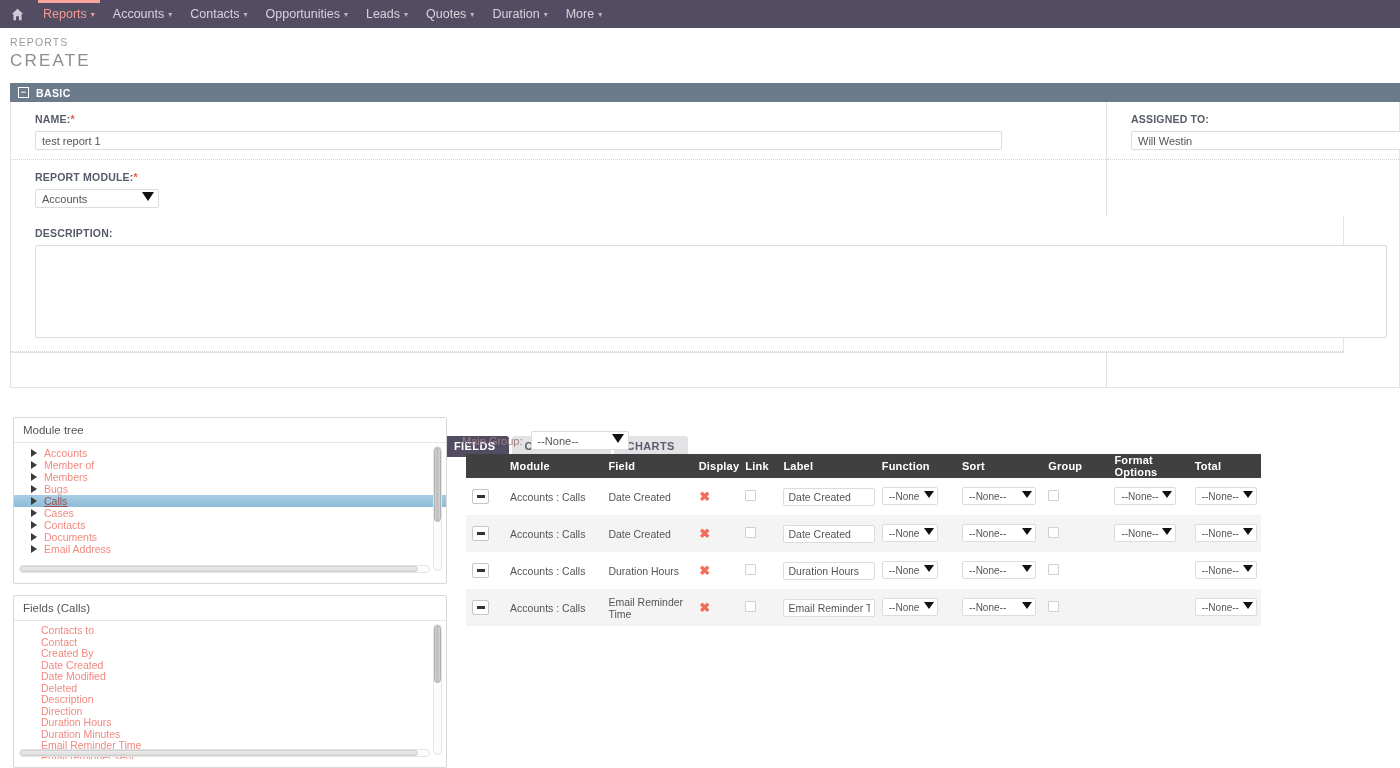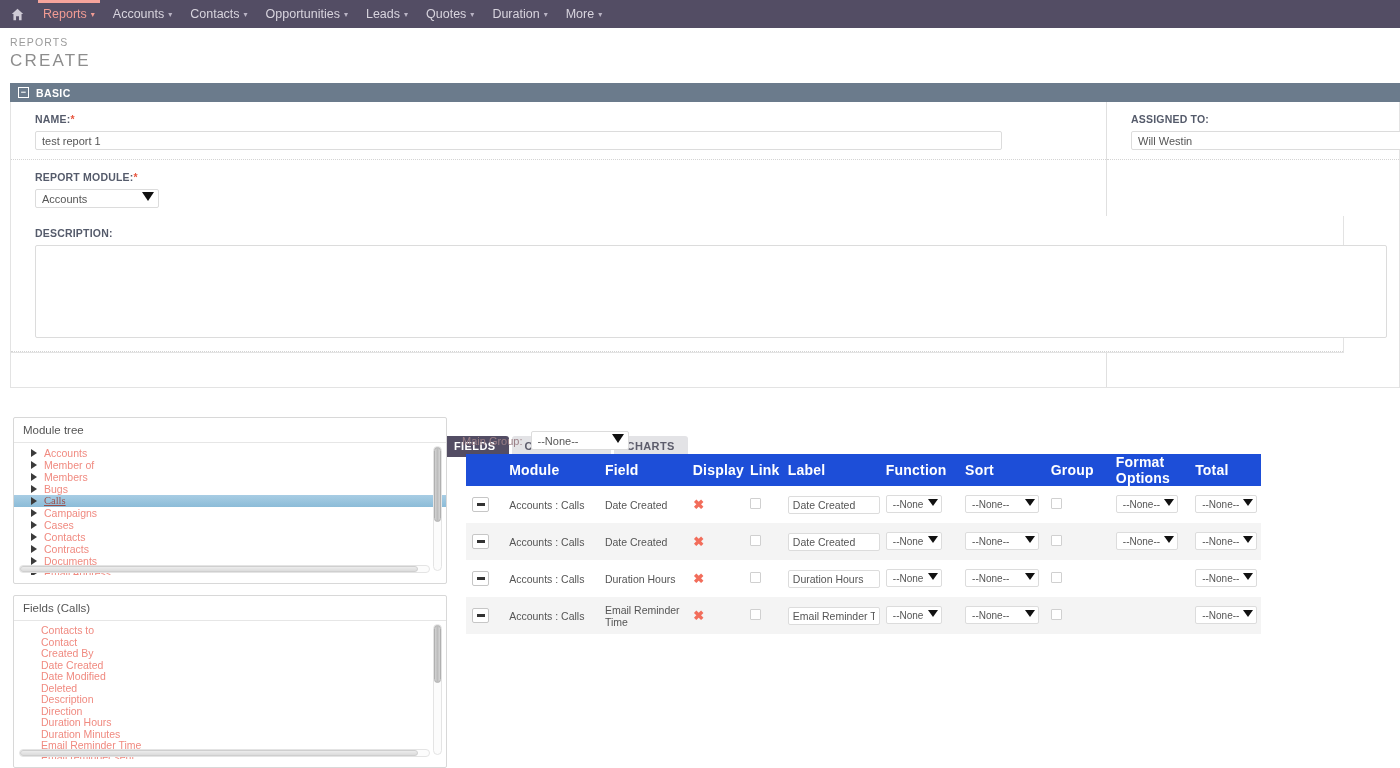--- a/index.html
+++ b/index.html
@@ -251,21 +251,20 @@
     width: 0; height: 0;
     border-top: 4px solid transparent;
     border-bottom: 4px solid transparent;
     border-left: 6px solid #3b3b3b;
     margin-right: 7px;
     flex: 0 0 auto;
   }
   .tree-item.selected {
     background: linear-gradient(#a8cde4, #8cbcd8);
     color: #9b4f4a;
-    font-family: Liberation Serif, serif;
   }
   .tree-item.selected span { text-decoration: underline; }
   .field-item {
     padding-left: 27px;
     height: 11.5px;
     line-height: 11.5px;
     font-size: 10.5px;
     color: #f08a80;
     cursor: pointer;
   }
@@ -321,23 +320,23 @@
 
   
   .tbl {
     position: absolute;
     left: 466px; top: 37px;
     width: 795px;
     border-collapse: collapse;
     font-size: 10.5px;
   }
   .tbl thead th {
-    background: #1d4ed8;
+    background: #404040;
     color: #fff;
-    font-size: 14px;
+    font-size: 11px;
     font-weight: bold;
     text-align: left;
     height: 18px;
     padding: 0 0 0 6px;
     letter-spacing: 0.2px;
   }
   .tbl tbody tr { height: 37px; }
   .tbl tbody tr.alt { background: #f4f4f4; }
   .tbl tbody td {
     padding: 0 0 0 6px;
@@ -525,33 +524,25 @@
       <div class="tree-item">
           <i class="tri"></i>
           <span>Bugs</span>
         </div>
       <div class="tree-item selected">
           <i class="tri"></i>
           <span>Calls</span>
         </div>
       <div class="tree-item">
           <i class="tri"></i>
-          <span>Campaigns</span>
-        </div>
-      <div class="tree-item">
-          <i class="tri"></i>
           <span>Cases</span>
         </div>
       <div class="tree-item">
           <i class="tri"></i>
           <span>Contacts</span>
-        </div>
-      <div class="tree-item">
-          <i class="tri"></i>
-          <span>Contracts</span>
         </div>
       <div class="tree-item">
           <i class="tri"></i>
           <span>Documents</span>
         </div>
       <div class="tree-item">
           <i class="tri"></i>
           <span>Email Address</span>
         </div>
 

